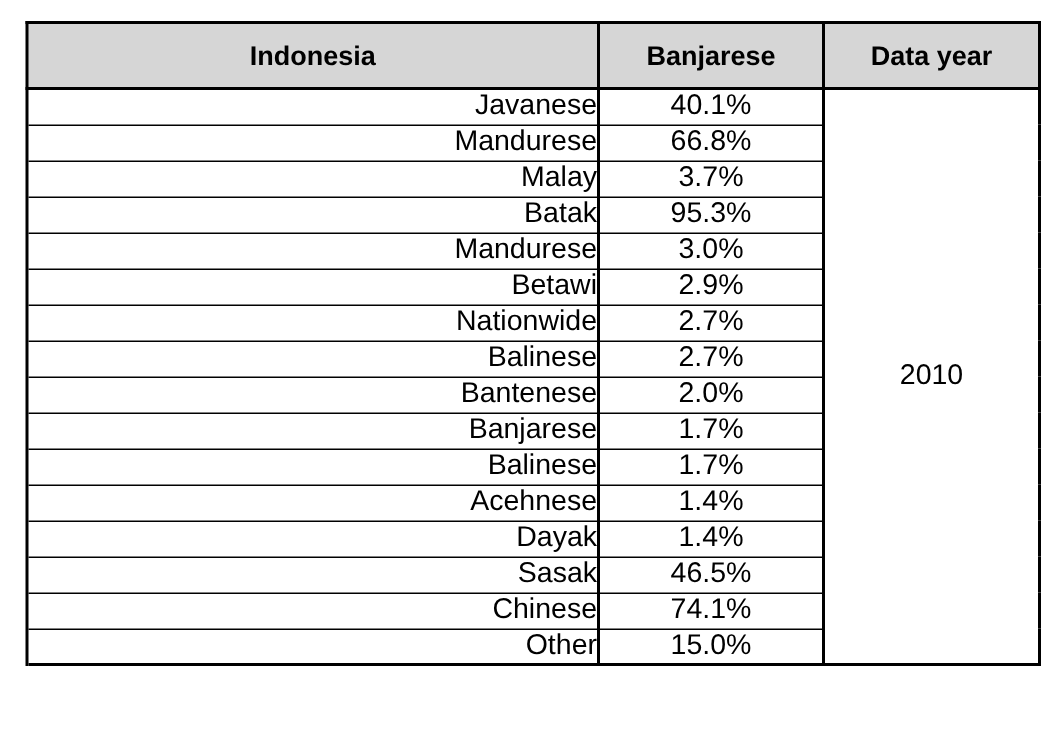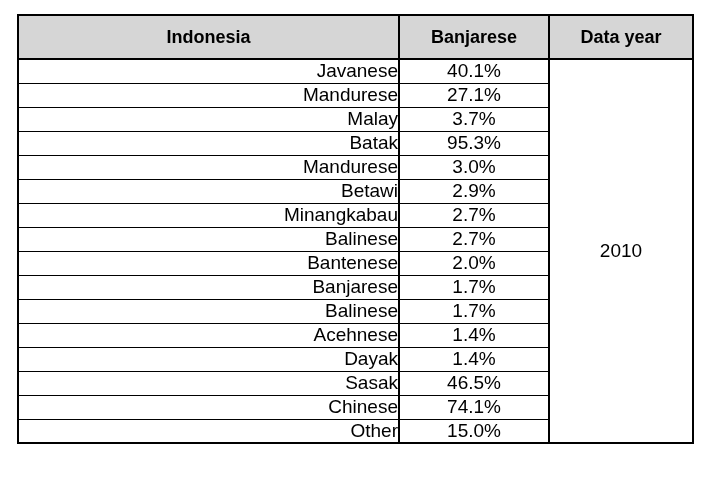--- a/index.html
+++ b/index.html
@@ -98,40 +98,40 @@
       </tr>
     </thead>
     <tbody id="rows-body">
         <tr>
     <td class="group-cell">Javanese</td>
     <td class="pct-cell">40.1%</td>
   <td class="year-cell" rowspan="16">2010</td>
         </tr>
         <tr>
     <td class="group-cell">Mandurese</td>
-    <td class="pct-cell">27.1%</td>
+    <td class="pct-cell">66.8%</td>
   </tr>
         <tr>
     <td class="group-cell">Malay</td>
     <td class="pct-cell">3.7%</td>
   </tr>
         <tr>
     <td class="group-cell">Batak</td>
     <td class="pct-cell">95.3%</td>
   </tr>
         <tr>
     <td class="group-cell">Mandurese</td>
     <td class="pct-cell">3.0%</td>
   </tr>
         <tr>
     <td class="group-cell">Betawi</td>
     <td class="pct-cell">2.9%</td>
   </tr>
         <tr>
-    <td class="group-cell">Minangkabau</td>
+    <td class="group-cell">Nationwide</td>
     <td class="pct-cell">2.7%</td>
   </tr>
         <tr>
     <td class="group-cell">Balinese</td>
     <td class="pct-cell">2.7%</td>
   </tr>
         <tr>
     <td class="group-cell">Bantenese</td>
     <td class="pct-cell">2.0%</td>
   </tr>

